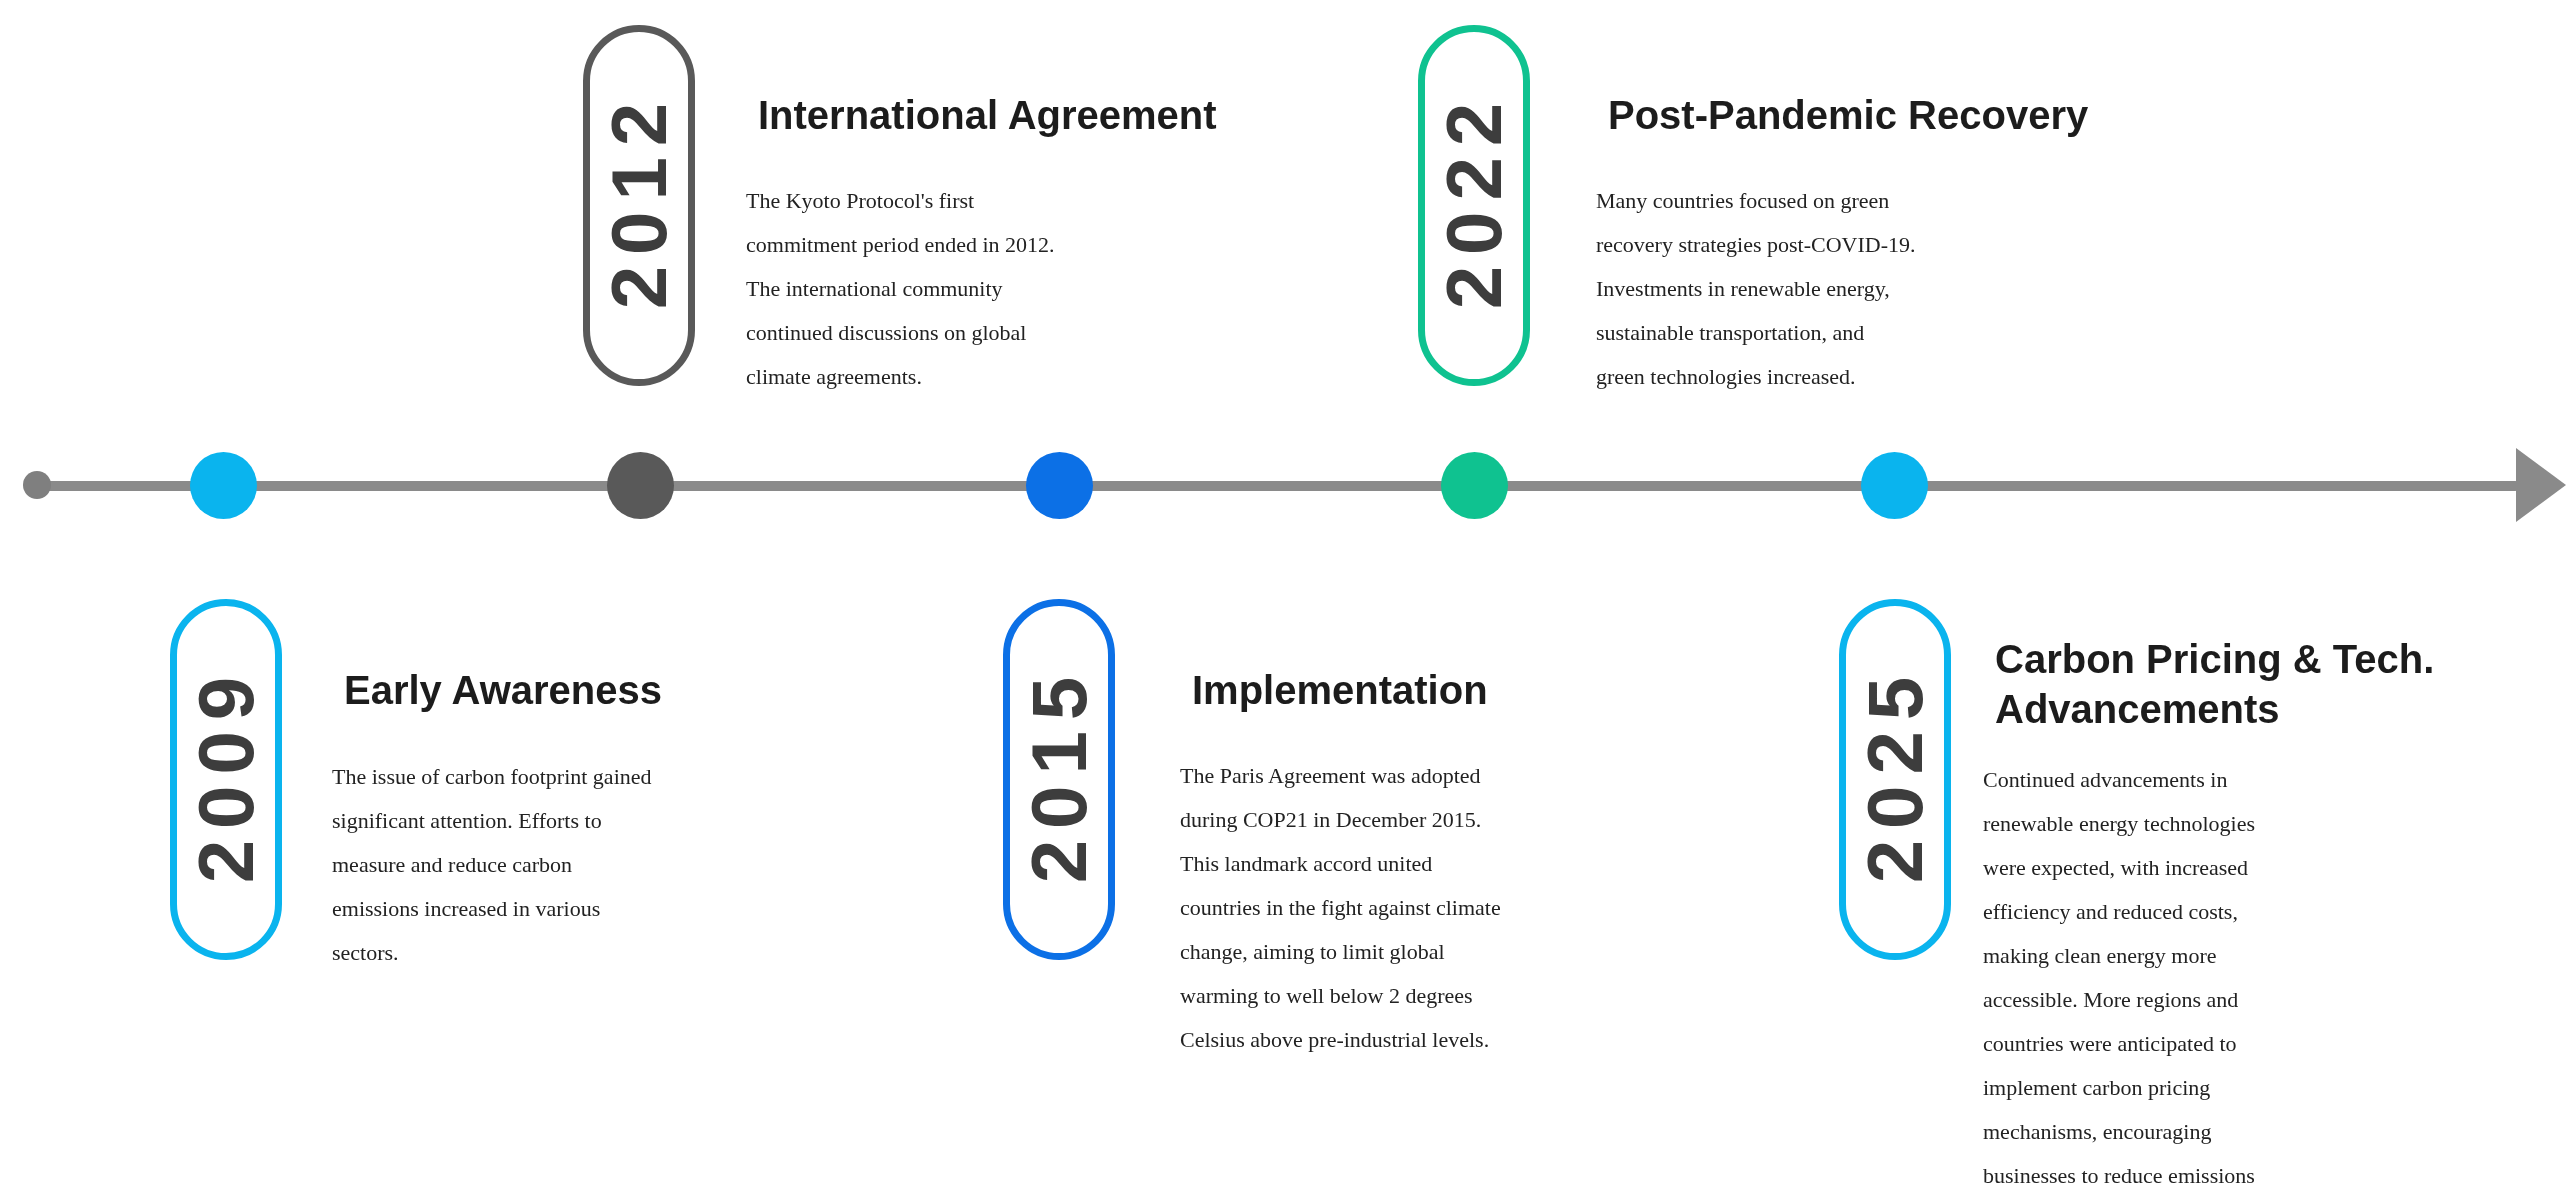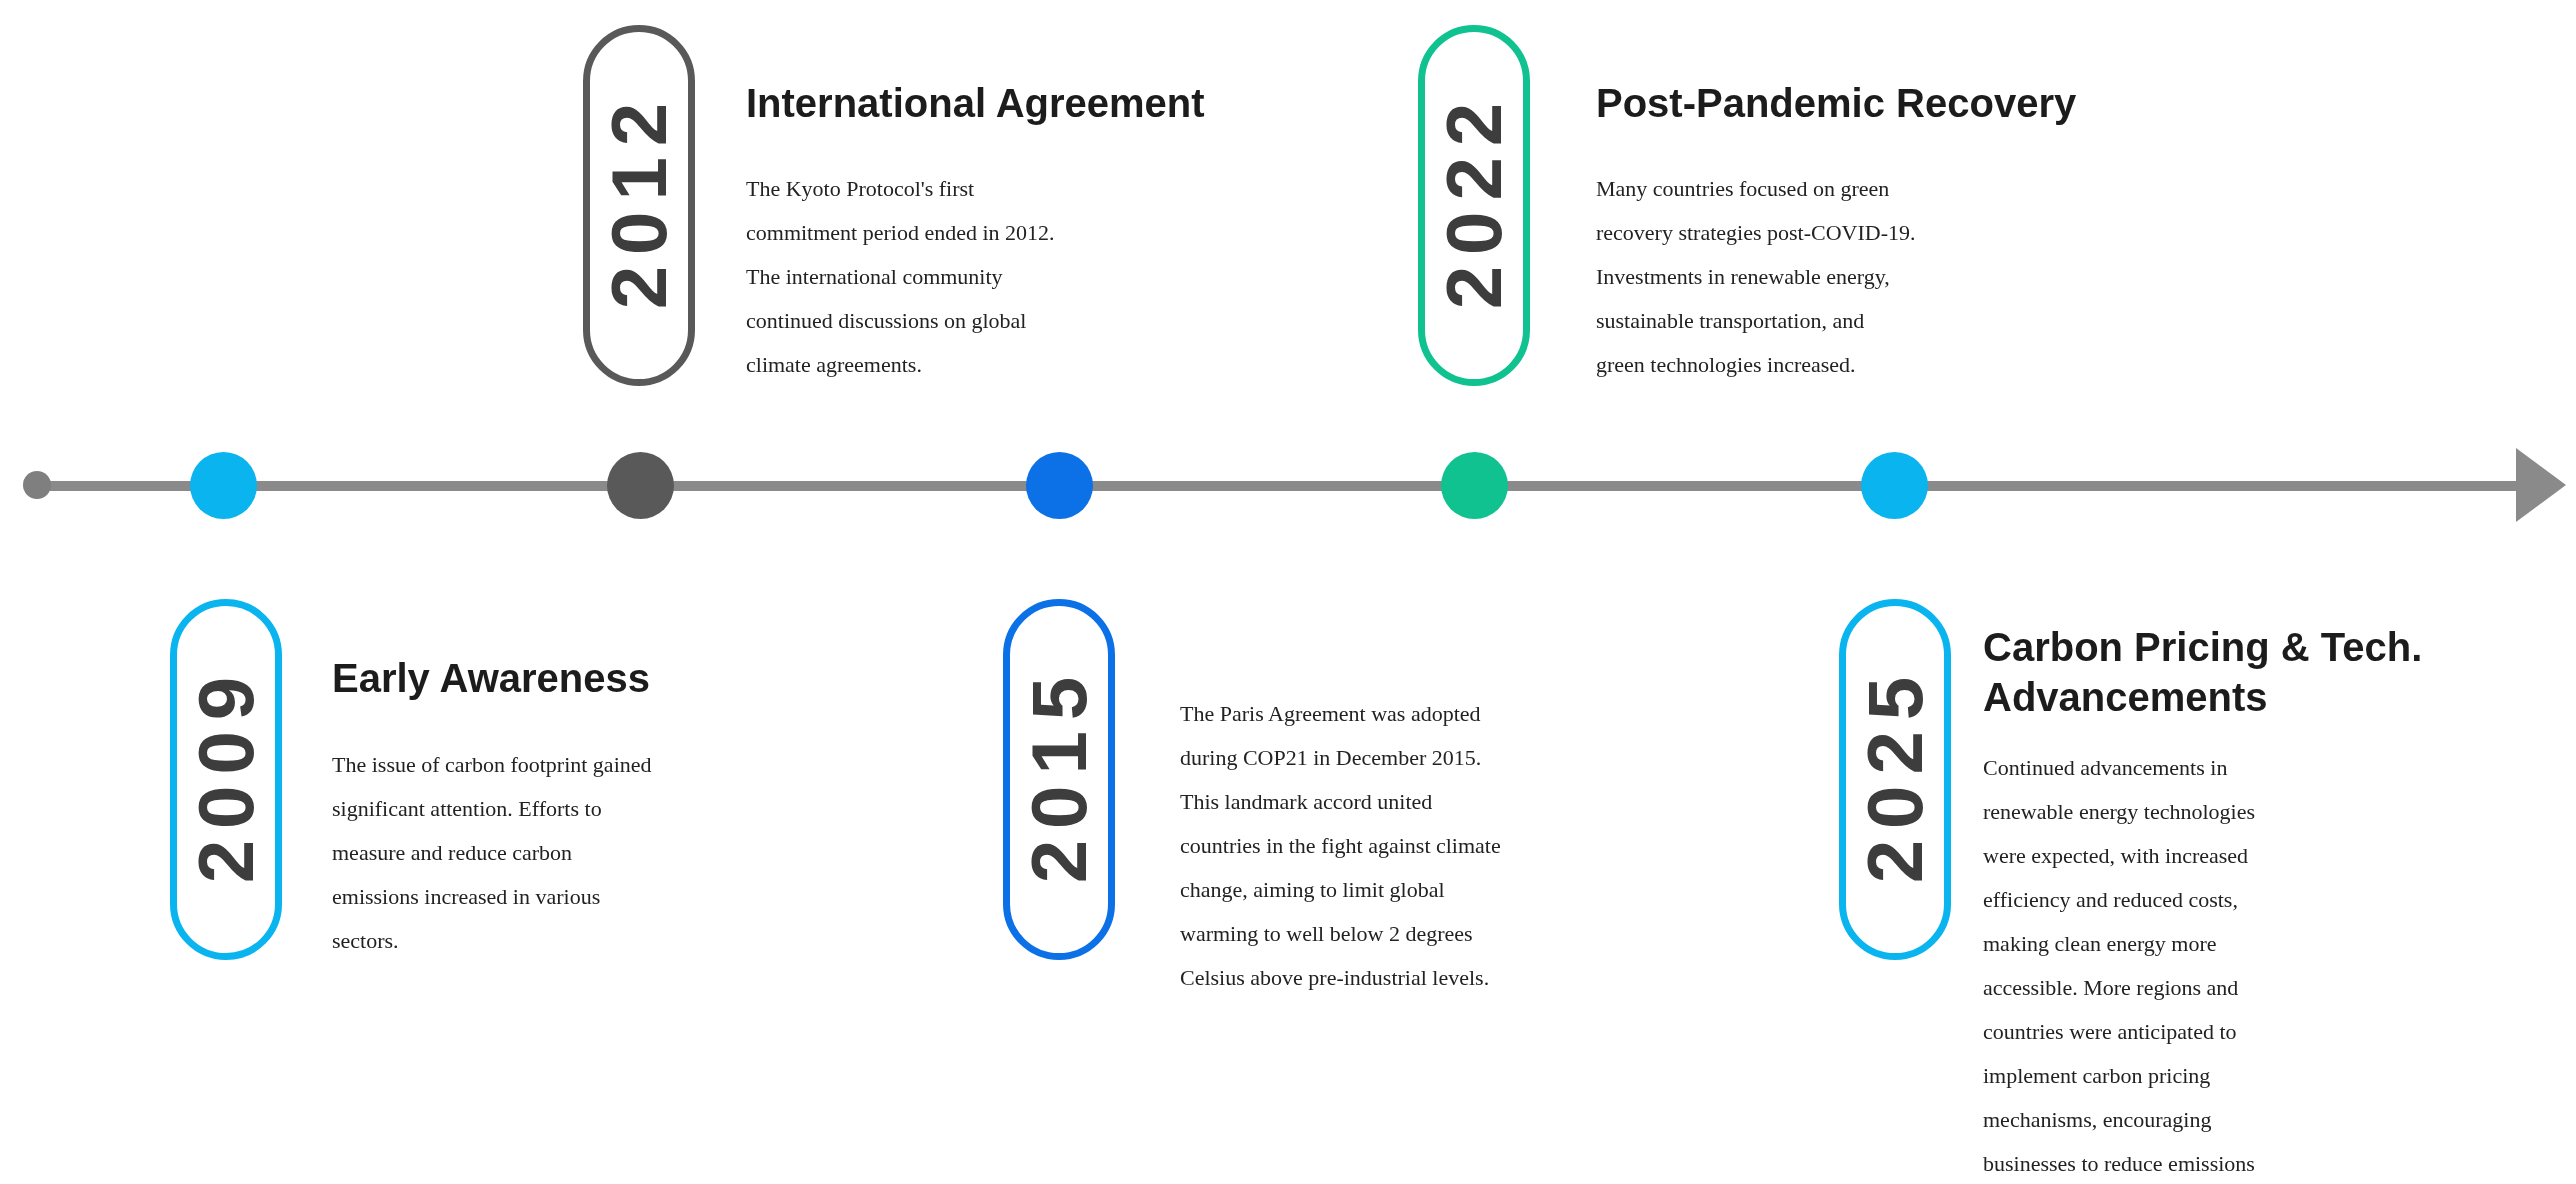--- a/index.html
+++ b/index.html
@@ -20,21 +20,21 @@
   
   .pill{position:absolute;width:112px;height:361px;box-sizing:border-box;
         border:7px solid #999;border-radius:70px;background:#ffffff;
         display:flex;align-items:center;justify-content:center;}
   .pill .year{display:block;transform:rotate(-90deg);white-space:nowrap;
         font-weight:700;font-size:78px;line-height:1;letter-spacing:11px;
         color:#3d3d3d;text-indent:11px;}
 
   
   .txt{position:absolute;}
-  .txt h3{margin:0;font-weight:700;font-size:40px;line-height:50px;color:#1c1c1c;
+  .txt h3{margin:12px;font-weight:700;font-size:40px;line-height:50px;color:#1c1c1c;
           white-space:pre-line;font-family:"Liberation Sans",sans-serif;}
   .txt p{margin:39px 0 0;font-family:"Liberation Serif",serif;font-weight:400;
          font-size:22px;line-height:44px;color:#222222;white-space:pre-line;}
   .txt.tight p{margin-top:24px;}
 </style>
 </head>
 <body>
 
 <div class="stage">
 
@@ -71,20 +71,21 @@
 climate agreements.</p>
     </div>
   </div>
 
   <div>
     <div class="dot" style="left: 1026px; background-color: rgb(12, 112, 230);"></div>
     <div class="pill" style="left: 1003px; top: 599px; border-color: rgb(12, 112, 230);">
       <span class="year" style="color: rgb(61, 61, 61);">2015</span>
     </div>
     <div class="txt" style="left:1180px;top:653px;width:638px;">
+      <h3 style="color: rgb(28, 28, 28);">Implementation</h3>
       <p style="color: rgb(34, 34, 34);">The Paris Agreement was adopted
 during COP21 in December 2015.
 This landmark accord united
 countries in the fight against climate
 change, aiming to limit global
 warming to well below 2 degrees
 Celsius above pre-industrial levels.</p>
     </div>
   </div>
 

